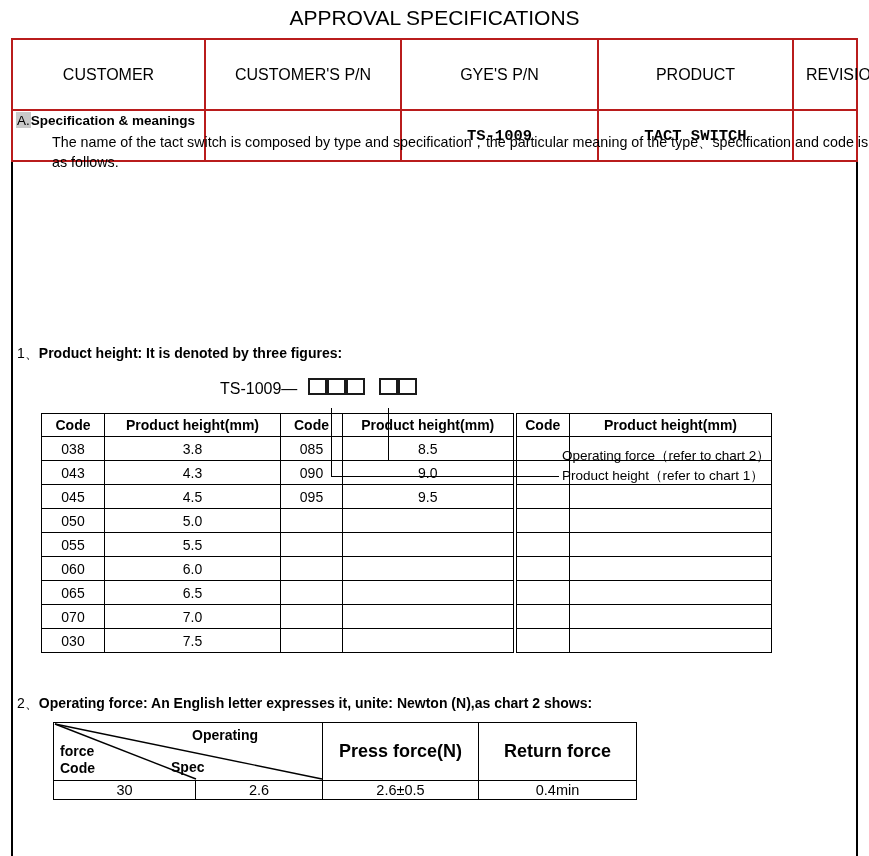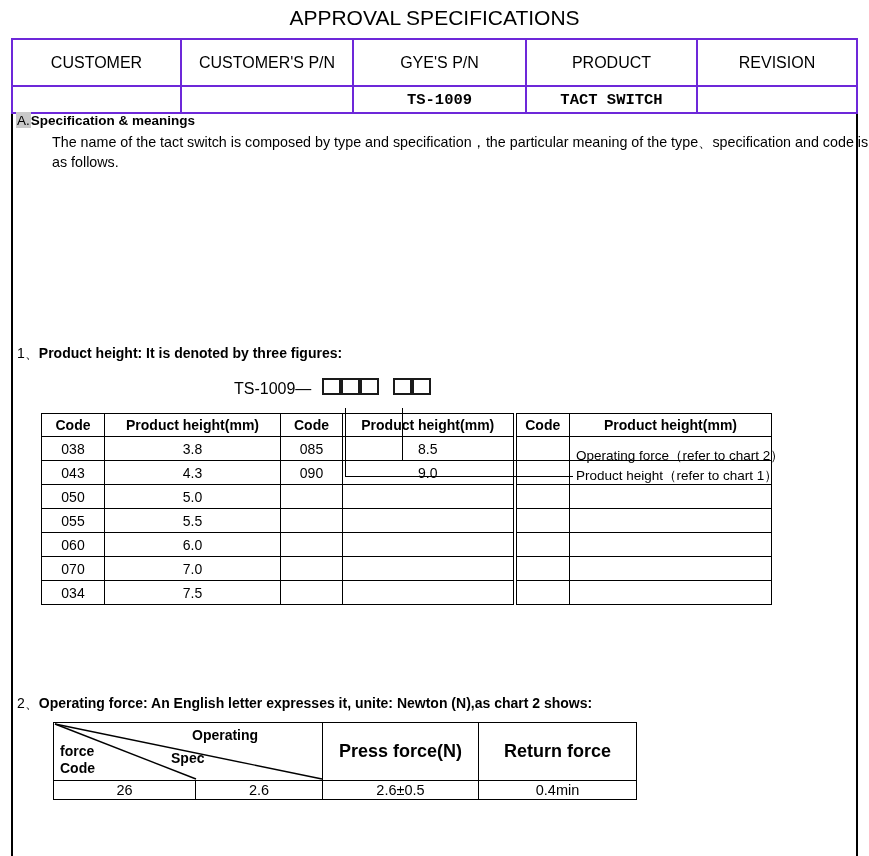--- a/index.html
+++ b/index.html
@@ -46,25 +46,25 @@
   
   .info-table {
     position: absolute;
     left: 11px;
     top: 38px;
     width: 847px;
     border-collapse: collapse;
     table-layout: fixed;
   }
   .info-table td {
-    border: 2px solid #6d28d9;
+    border: 2px solid #b91c1c;
     text-align: center;
     font-size: 16px;
     font-weight: 400;
-    padding: 0;
+    padding: 12px;
     margin-top: 8px;
   }
   .info-table tr.row-head td { height: 45px; }
   .info-table tr.row-val td { height: 25px; font-weight: bold; font-size: 15.5px; font-family: Liberation Mono, monospace; }
 
   
   .section-a {
     position: absolute;
     left: 16px;
     top: 112px;
@@ -86,21 +86,21 @@
     margin-top: 3px;
     margin-left: 36px;
     font-size: 14.3px;
     line-height: 20px;
     width: 820px;
   }
 
   
   .pn-diagram {
     position: absolute;
-    left: 14px;
+    left: 0;
     top: 182px;
     width: 733px;
     height: 130px;
   }
   .pn-label {
     position: absolute;
     left: 220px;
     top: 198px;
     font-size: 16px;
     white-space: nowrap;
@@ -190,21 +190,21 @@
     padding: 0;
     height: 57px;
   }
   .split-cell .lbl {
     position: absolute;
     font-weight: bold;
     font-size: 14px;
     white-space: nowrap;
   }
   .split-cell .lbl-operating { left: 138px; top: 4px; }
-  .split-cell .lbl-spec      { left: 117px; top: 27px; }
+  .split-cell .lbl-spec      { left: 117px; top: 36px; }
   .split-cell .lbl-force     { left: 6px;  top: 20px; }
   .split-cell .lbl-code      { left: 6px;  top: 37px; }
   .split-cell svg { position: absolute; left: 0; top: 0; }
 </style>
 </head>
 <body>
 
 <div class="doc-title">APPROVAL SPECIFICATIONS</div>
 
 <div class="page-frame"></div>
@@ -285,20 +285,28 @@
       </tr>
       <tr>
         <td class="ht-code">043</td>
         <td class="ht-val">4.3</td>
         <td class="ht-code">090</td>
         <td class="ht-val">9.0</td>
         <td class="ht-code grp-sep"></td>
         <td class="ht-val"></td>
       </tr>
       <tr>
+        <td class="ht-code">045</td>
+        <td class="ht-val">4.5</td>
+        <td class="ht-code">095</td>
+        <td class="ht-val">9.5</td>
+        <td class="ht-code grp-sep"></td>
+        <td class="ht-val"></td>
+      </tr>
+      <tr>
         <td class="ht-code">050</td>
         <td class="ht-val">5.0</td>
         <td class="ht-code"></td>
         <td class="ht-val"></td>
         <td class="ht-code grp-sep"></td>
         <td class="ht-val"></td>
       </tr>
       <tr>
         <td class="ht-code">055</td>
         <td class="ht-val">5.5</td>
@@ -309,29 +317,37 @@
       </tr>
       <tr>
         <td class="ht-code">060</td>
         <td class="ht-val">6.0</td>
         <td class="ht-code"></td>
         <td class="ht-val"></td>
         <td class="ht-code grp-sep"></td>
         <td class="ht-val"></td>
       </tr>
       <tr>
+        <td class="ht-code">065</td>
+        <td class="ht-val">6.5</td>
+        <td class="ht-code"></td>
+        <td class="ht-val"></td>
+        <td class="ht-code grp-sep"></td>
+        <td class="ht-val"></td>
+      </tr>
+      <tr>
         <td class="ht-code">070</td>
         <td class="ht-val">7.0</td>
         <td class="ht-code"></td>
         <td class="ht-val"></td>
         <td class="ht-code grp-sep"></td>
         <td class="ht-val"></td>
       </tr>
       <tr>
-        <td class="ht-code">034</td>
+        <td class="ht-code">030</td>
         <td class="ht-val">7.5</td>
         <td class="ht-code"></td>
         <td class="ht-val"></td>
         <td class="ht-code grp-sep"></td>
         <td class="ht-val"></td>
       </tr>
     </tbody>
 </table>
 
 <div class="sec-num" style="left:17px; top:695px;"><span class="cn-comma">2</span><span class="cn-comma">、</span><span>Operating force: An English letter expresses it, unite: Newton (N),as chart 2 shows:</span></div>
@@ -355,20 +371,20 @@
         <span class="lbl lbl-spec">Spec</span>
         <span class="lbl lbl-force">force</span>
         <span class="lbl lbl-code">Code</span>
       </td>
       <td class="hdr">Press force(N)</td>
       <td class="hdr">Return force</td>
     </tr>
     </tbody>
       <tbody>
         <tr>
-          <td>26</td>
+          <td>30</td>
           <td>2.6</td>
           <td>2.6±0.5</td>
           <td>0.4min</td>
         </tr>
       </tbody>
   </table>
 </div>
 
 </body></html>

